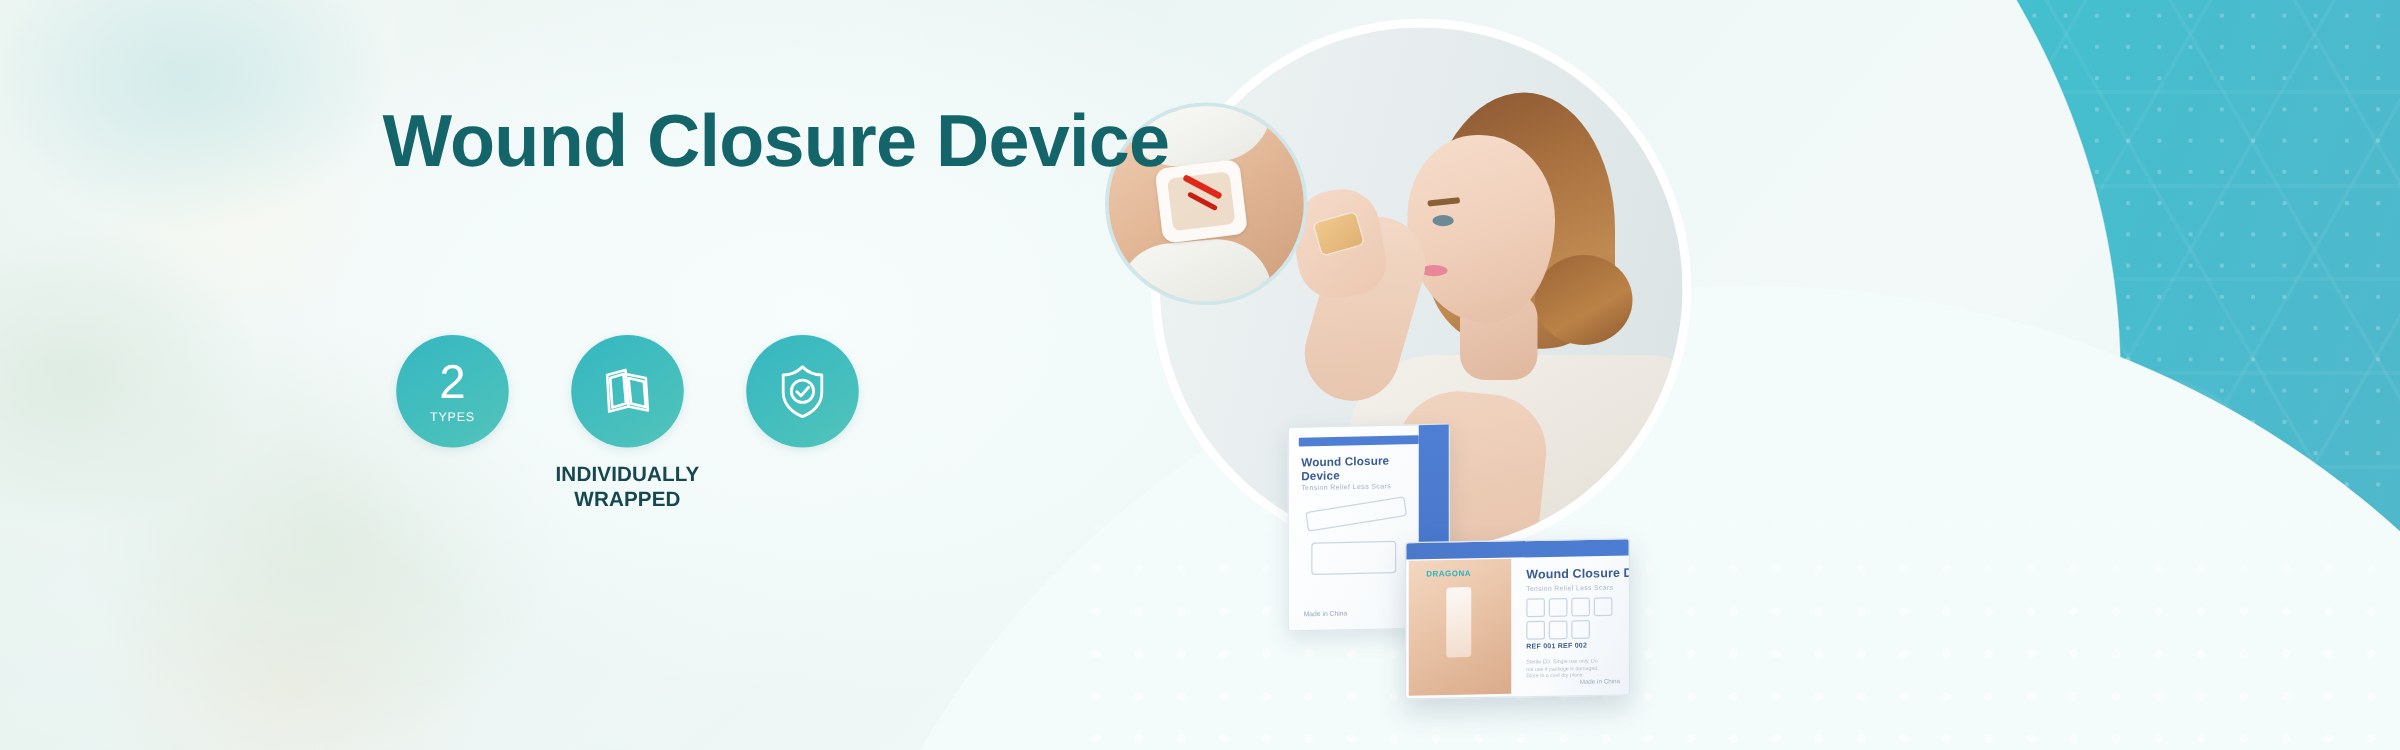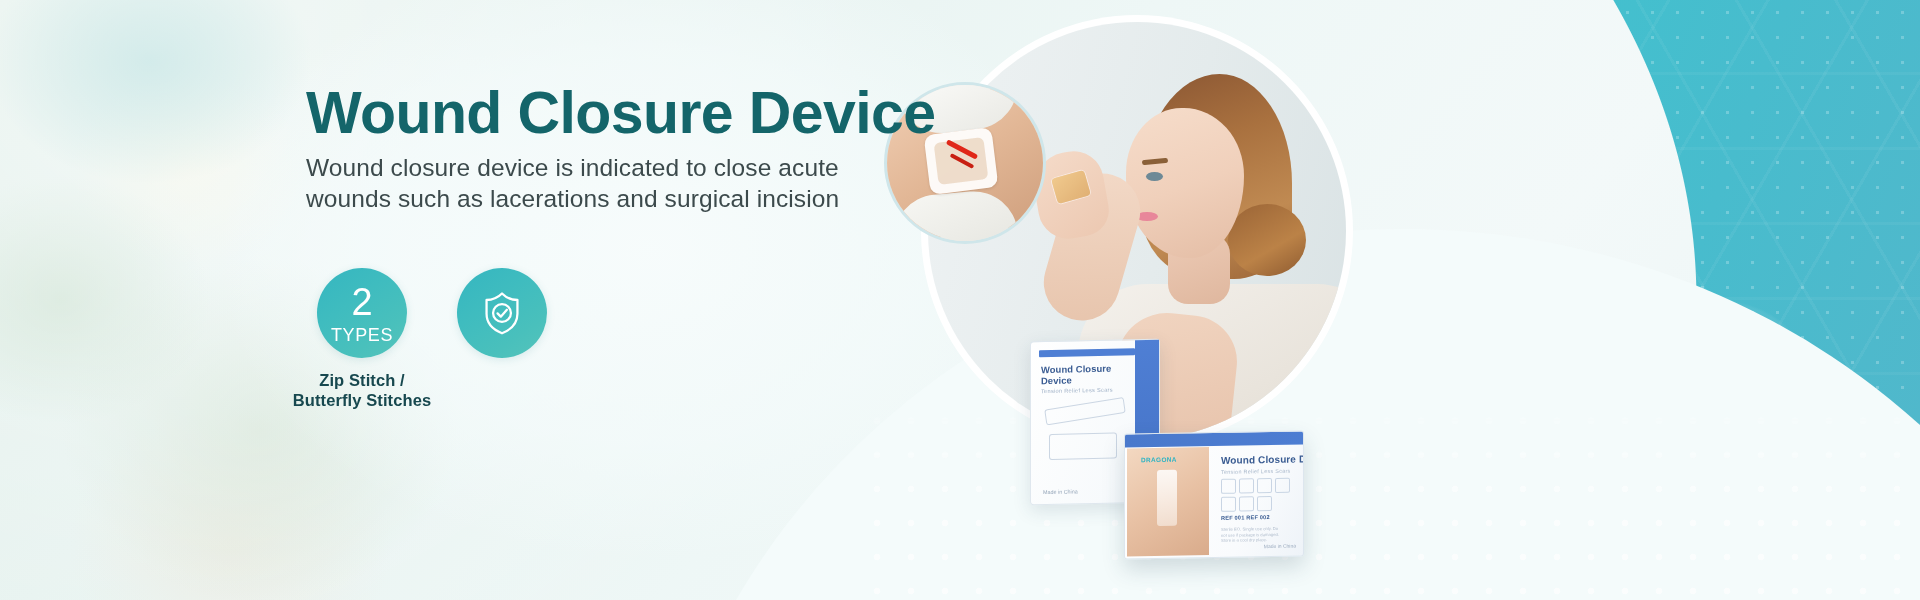--- a/index.html
+++ b/index.html
@@ -103,21 +103,21 @@
     width:90px;height:90px;border-radius:50%;
     background:linear-gradient(145deg,#35b6c0 0%,#3fbcbf 38%,#49c0bc 72%,#55c4bb 100%);
     display:flex;flex-direction:column;align-items:center;justify-content:center;
     box-shadow:0 2px 8px rgba(30,120,130,.13);
   }
   .feature .bubble .num{
     color:#fff;font-size:38px;font-weight:400;line-height:.95;margin-top:2px;
     font-family:"Liberation Sans",sans-serif;
   }
   .feature .bubble .numlabel{
-    color:#fff;font-size:18px;letter-spacing:.6px;line-height:1;margin-top:5px;
+    color:#fff;font-size:10px;letter-spacing:.6px;line-height:1;margin-top:5px;
   }
   .feature .caption{
     margin-top:13px;text-align:center;color:#17484f;
     font-size:16.5px;font-weight:700;line-height:1.2;letter-spacing:.1px;
   }
   .feature .caption.mixed{font-weight:700;}
   .ic{width:52px;height:52px;display:block;}
 
   
   .model-ring{
@@ -380,38 +380,44 @@
       <i></i>
       <i></i>
     </div>
     <div class="refs">REF 001      REF 002</div>
     <div class="tiny">Sterile EO. Single use only. Do not use if package is damaged. Store in a cool dry place.</div>
     <div class="made">Made in China</div>
   </div>
 
   <div class="headline">Wound Closure Device</div>
 
-  <div class="subhead">
-    <div>Wound closure device is indicated to close acute</div>
-    <div>wounds such as lacerations and surgical incision</div>
-  </div>
 
   <div class="features">
 
     <div class="feature">
       <div class="bubble">
         <span class="num">2</span>
         <span class="numlabel">TYPES</span>
       </div>
-      <div class="caption mixed">
-        <div>Zip Stitch /</div>
-        <div>Butterfly Stitches</div>
+    </div>
+
+    <div class="feature">
+      <div class="bubble">
+        <svg class="ic" viewBox="0 0 64 64" fill="none" stroke="#ffffff" stroke-width="2.6" stroke-linejoin="round" stroke-linecap="round">
+          <path d="M12 16 L30 11 L33 47 L14 52 Z"></path>
+          <path d="M15 19 L28 15 L30.5 44 L17 48 Z"></path>
+          <path d="M30 15 L50 19 L52 51 L33 47 Z"></path>
+          <path d="M33 19 L48 22.5 L50 47.5 L35.5 44 Z"></path>
+        </svg>
+      </div>
+      <div class="caption">
+        <div>INDIVIDUALLY</div>
+        <div>WRAPPED</div>
       </div>
     </div>
-
 
     <div class="feature">
       <div class="bubble">
         <svg class="ic" viewBox="0 0 64 64" fill="none" stroke="#ffffff" stroke-width="2.8" stroke-linejoin="round" stroke-linecap="round">
           <path d="M32 8 C26 14 19 16 13 16 L13 33 C13 45 22 53 32 57 C42 53 51 45 51 33 L51 16 C45 16 38 14 32 8 Z"></path>
           <circle cx="32" cy="32" r="11"></circle>
           <path d="M26.5 32.5 L30.5 36.5 L38 28"></path>
         </svg>
       </div>
     </div>

